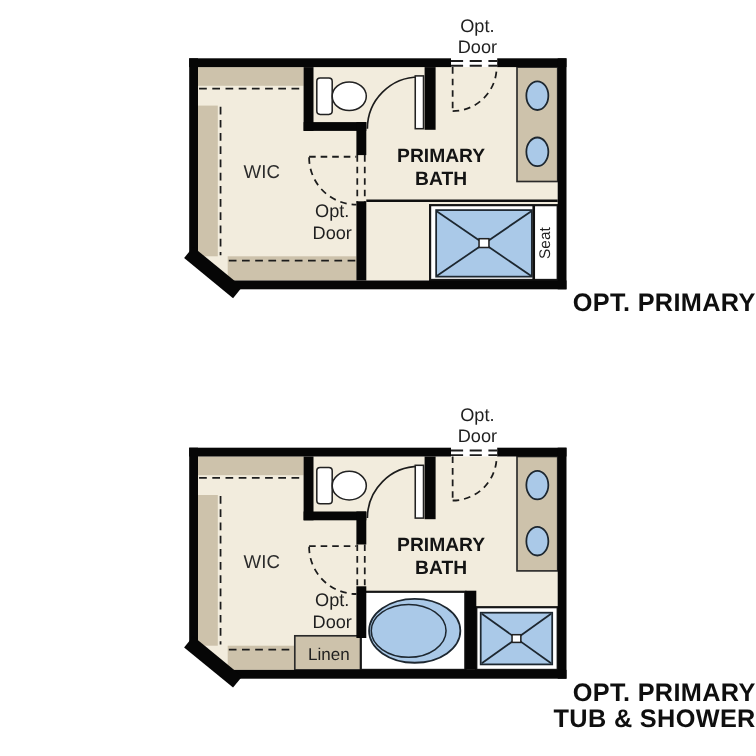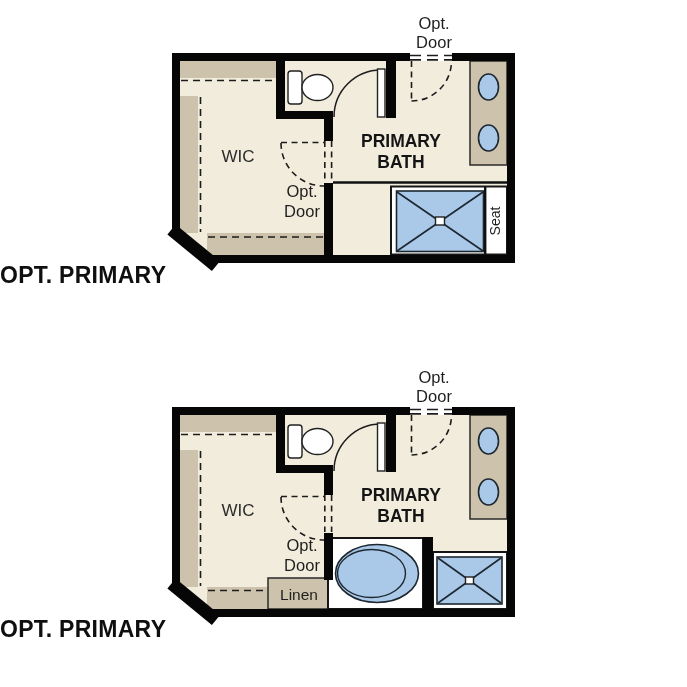--- a/index.html
+++ b/index.html
@@ -18,21 +18,21 @@
   .ln2{stroke:#101010;stroke-width:2.4;fill:none;}
   .rod{stroke:#1c1c1c;stroke-width:1.6;stroke-dasharray:7 5;fill:none;}
   .ddash{stroke:#1c1c1c;stroke-width:1.6;stroke-dasharray:6 4.5;fill:none;}
   .dopen{stroke:#1c1c1c;stroke-width:1.7;stroke-dasharray:11 6;fill:none;}
   .arc{stroke:#1c1c1c;stroke-width:1.5;fill:none;}
   .lbl{font-size:16.5px;}
   .lbl-room{font-size:17.5px;font-weight:bold;fill:#141414;}
   .lbl-wic{font-size:17px;fill:#2b2b2b;}
   .lbl-small{font-size:14px;fill:#1f1f1f;}
   .lbl-linen{font-size:15.5px;fill:#1f1f1f;}
-  .title{position:absolute;left:0;width:687px;text-align:left;font-weight:bold;
+  .title{position:absolute;left:0;width:687px;text-align:right;font-weight:bold;
     font-size:23px;line-height:24px;color:#0f0f0f;letter-spacing:.3px;}
 </style>
 </head>
 <body>
 
 <div id="stage">
 
 <svg width="687" height="687" viewBox="0 0 687 687">
 
   <g>
@@ -190,15 +190,16 @@
     <text class="lbl" x="302" y="217" text-anchor="middle">Door</text>
     <text class="lbl-linen" x="299" y="246" text-anchor="middle">Linen</text>
   </g>
 </svg>
 
 <div class="title" style="top:263px;">
   <div>OPT. PRIMARY</div>
 </div>
 <div class="title" style="top:617px;">
   <div>OPT. PRIMARY</div>
+  <div>TUB &amp; SHOWER</div>
 </div>
 
 </div>
 
 </body></html>

